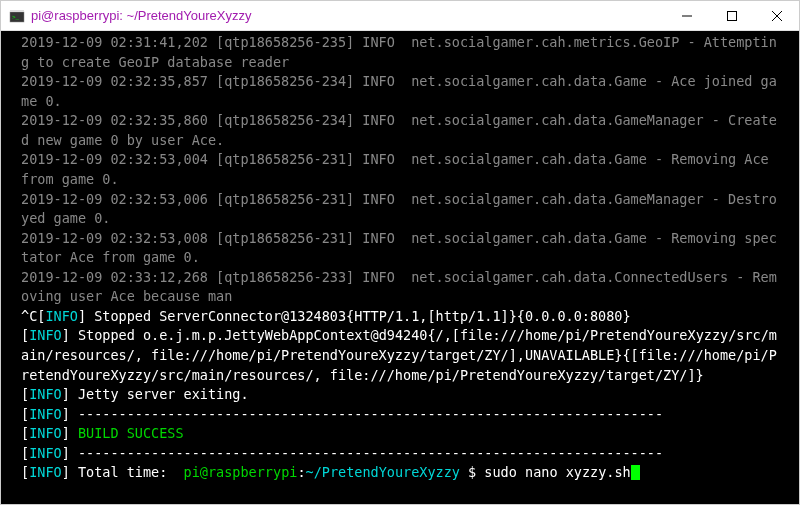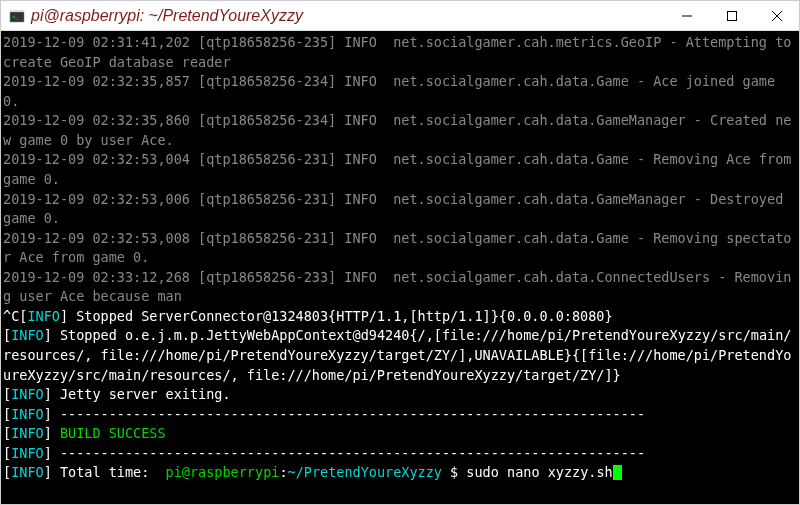--- a/index.html
+++ b/index.html
@@ -32,24 +32,23 @@
     .titlebar-icon {
       width: 16px;
       height: 16px;
       margin-right: 6px;
       display: flex;
       align-items: center;
       justify-content: center;
     }
     .titlebar-title {
       flex: 1;
-      font-size: 16px;
+      font-size: 13px;
       font-family: "Segoe UI", Tahoma, sans-serif;
-      color: #7f1d1d;
-      font-style: italic;
+      color: #a21caf;
     }
     .titlebar-controls {
       display: flex;
       height: 100%;
     }
     .titlebar-btn {
       width: 45px;
       height: 100%;
       background: transparent;
       border: none;
@@ -57,21 +56,21 @@
       align-items: center;
       justify-content: center;
       cursor: pointer;
     }
     .terminal {
       flex: 1;
       background: #000;
       color: #ccc;
       font-size: 13.5px;
       line-height: 1.45;
-      padding: 2px 2px;
+      padding: 2px 20px;
       overflow: hidden;
       white-space: pre-wrap;
       word-break: break-all;
       font-family: Consolas, "Lucida Console", monospace;
     }
     .gray { color: #888; }
     .white { color: #fff; }
     .cyan { color: #00d7d7; }
     .green { color: #00d700; }
     .cursor {

